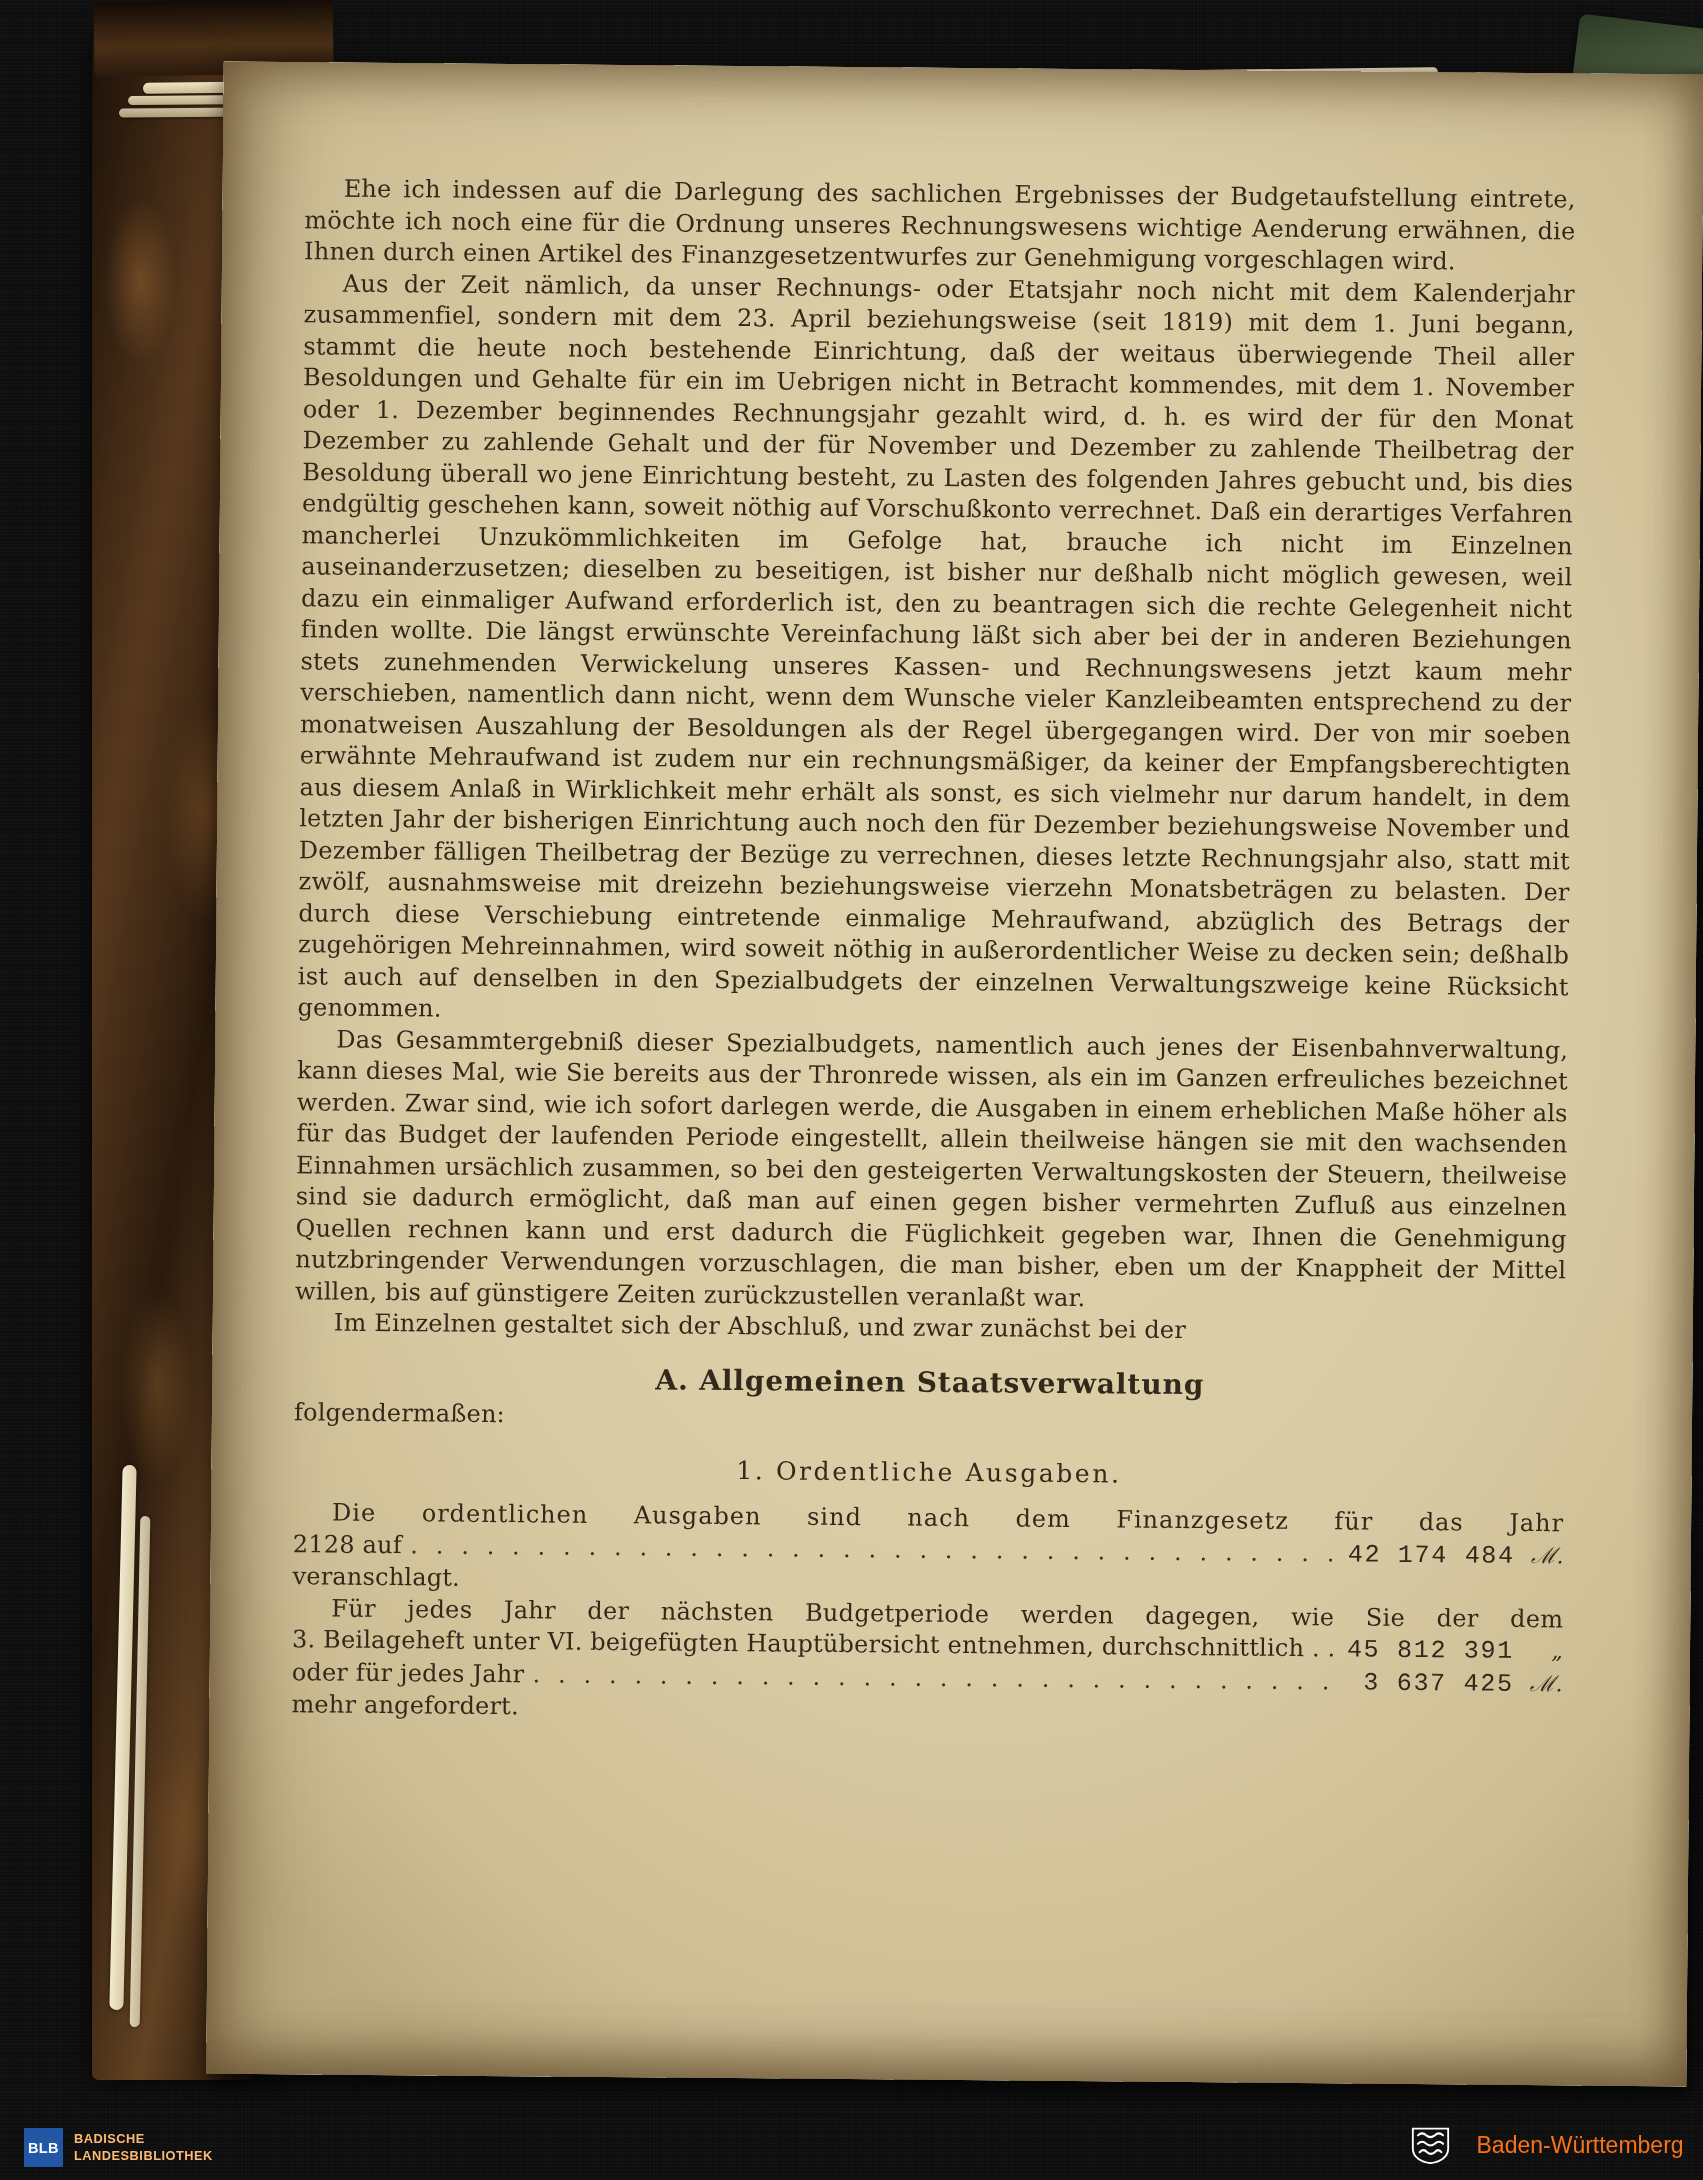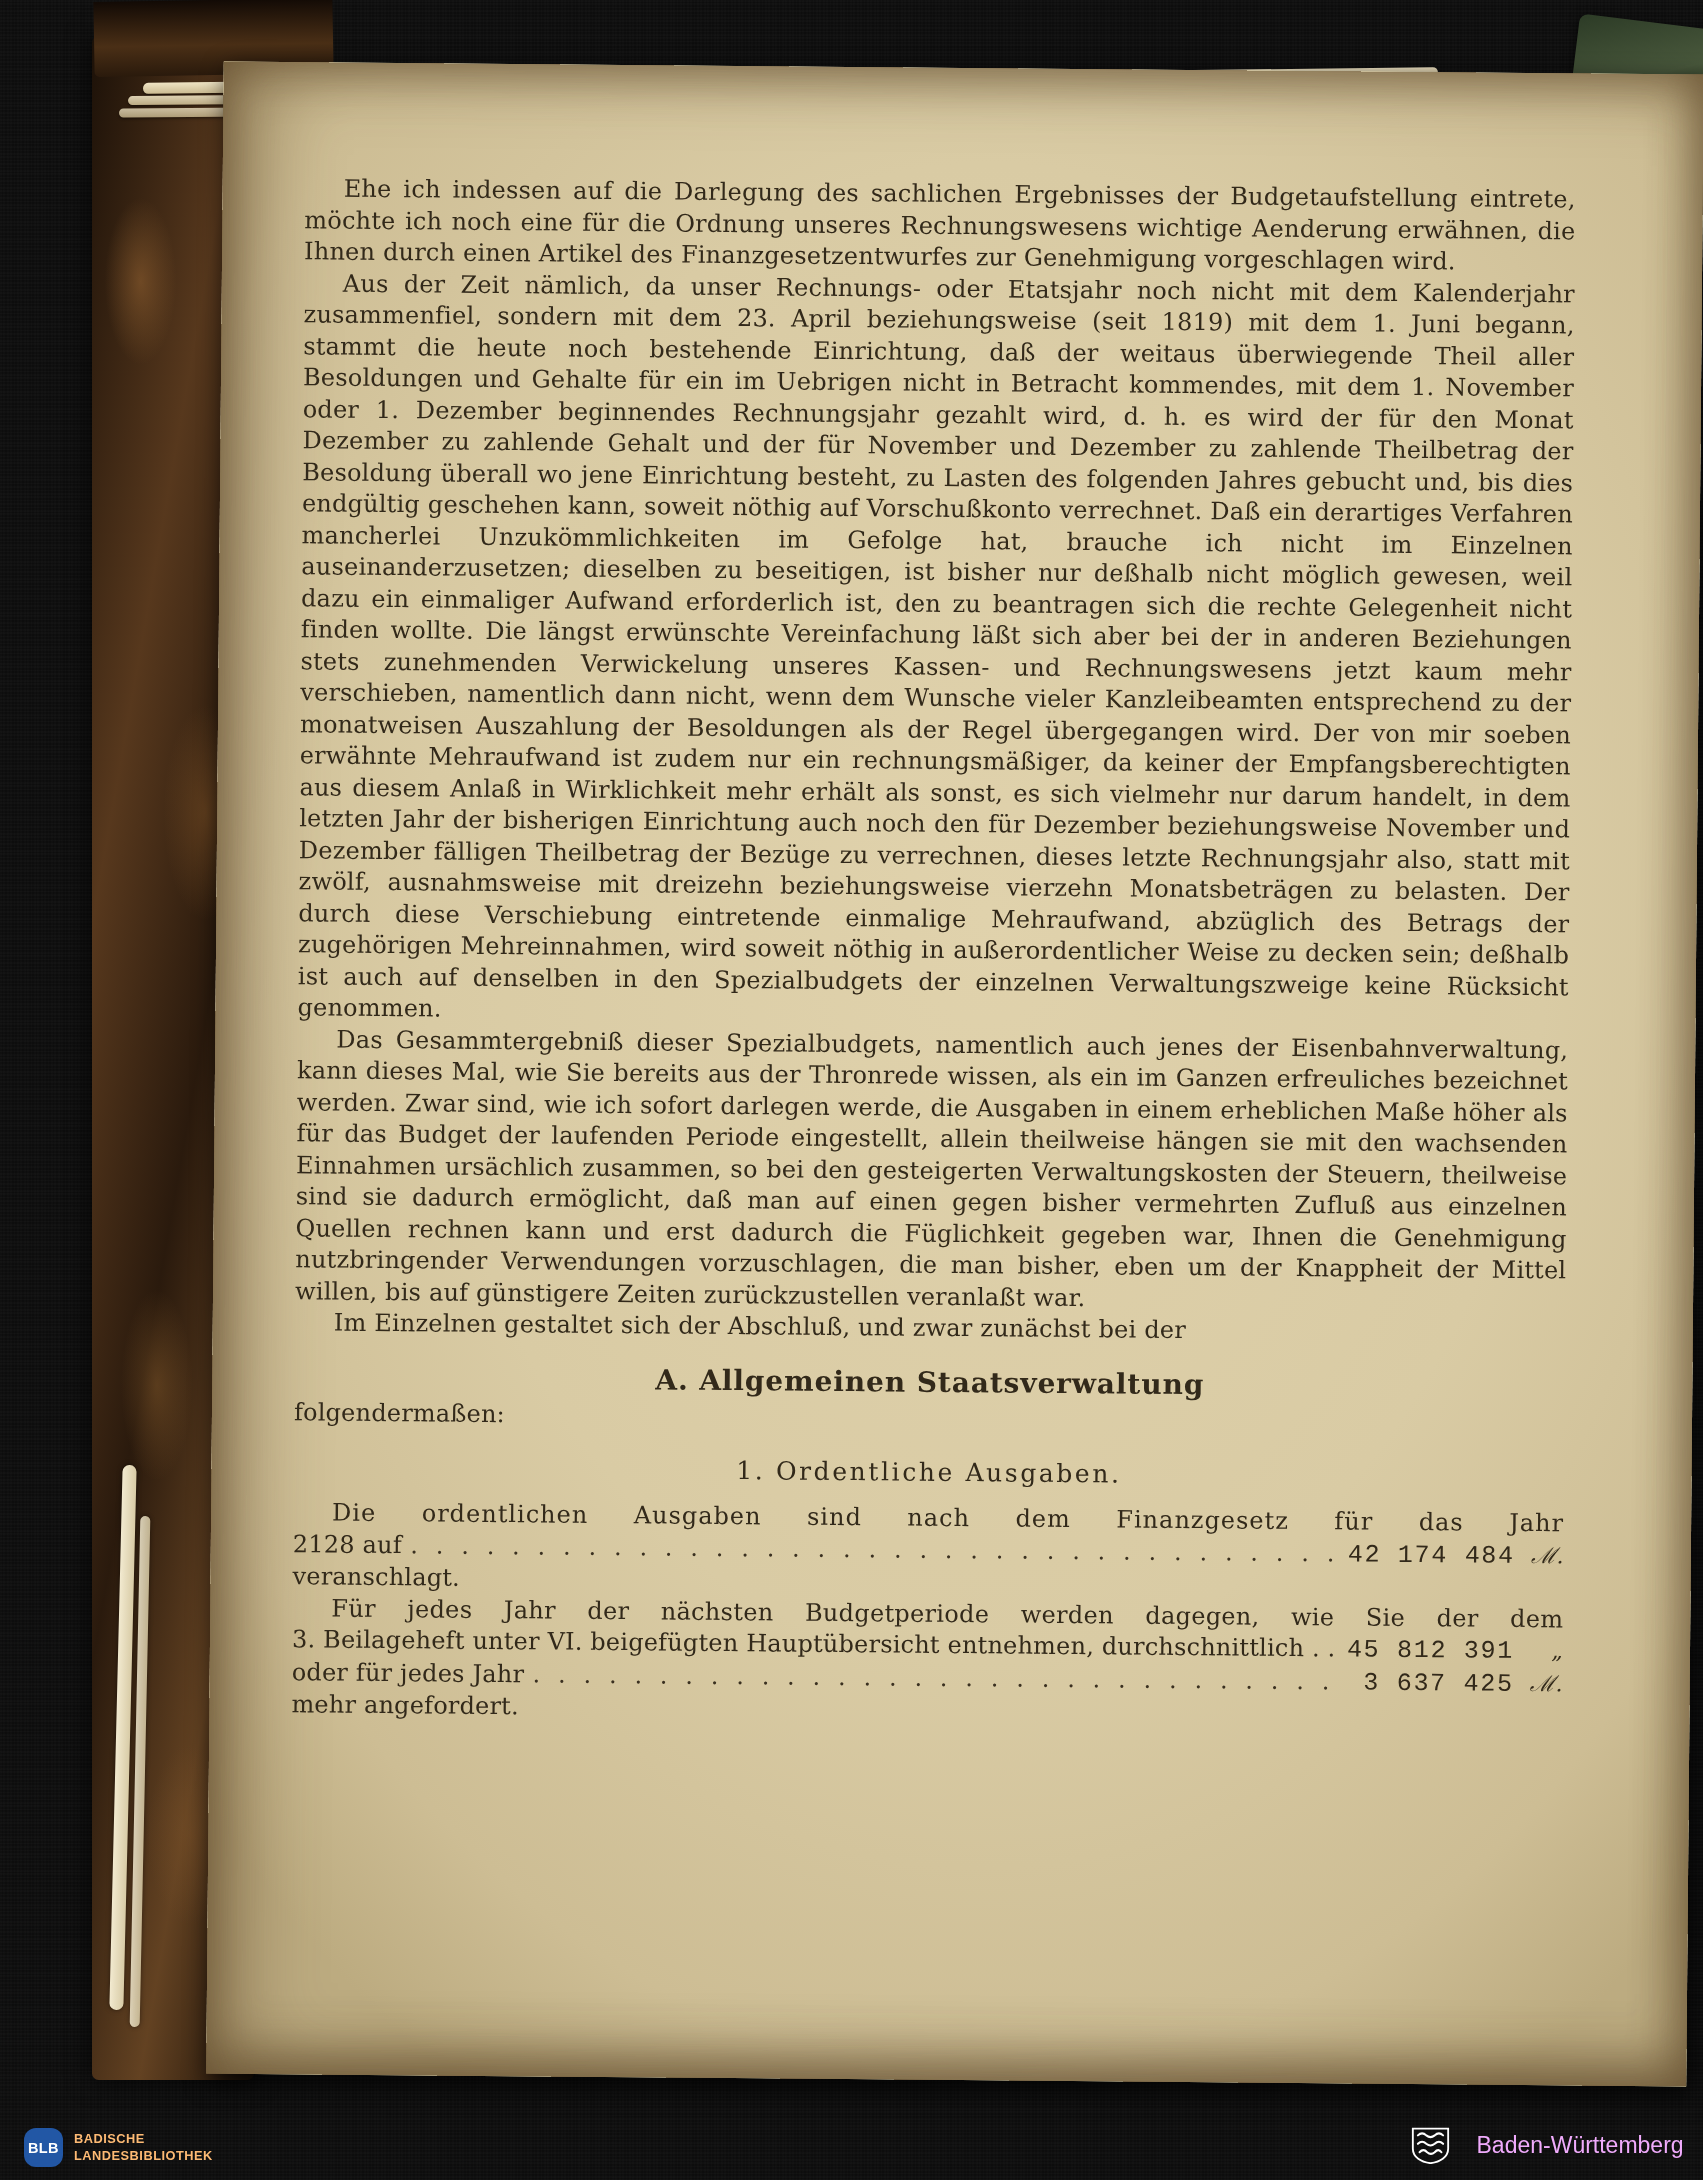--- a/index.html
+++ b/index.html
@@ -89,28 +89,28 @@
   .budget-row .gap{flex:1;}
   .budget-row .amount{min-width:170px;text-align:right;letter-spacing:1.7px;font-size:25px;font-family:Liberation Mono, monospace;}
   .budget-row .currency{width:49px;text-align:right;font-style:italic;font-size:22px;}
   .plain-line{margin:0;text-indent:0;text-align:left;}
   
   .footer-left{
     position:absolute;left:24px;bottom:13.6px;display:flex;align-items:center;gap:11px;
     font-family:"Liberation Sans", sans-serif;
   }
   .blb-logo{
-    width:39px;height:39px;background:#2257a5;color:#ffffff;border-radius:12px;
+    width:39px;height:39px;background:#2257a5;color:#ffffff;border-radius:0;
     display:flex;align-items:center;justify-content:center;
     font-weight:bold;font-size:14.5px;letter-spacing:0.4px;
   }
   .library-name{color:#fdba74;font-size:12.8px;font-weight:bold;line-height:1.3;letter-spacing:0.5px;}
   .footer-right{
     position:absolute;right:20.4px;bottom:17px;display:flex;align-items:center;gap:25px;
-    font-family:"Liberation Sans", sans-serif;color:#f0abfc;font-size:23px;
+    font-family:"Liberation Sans", sans-serif;color:#f97316;font-size:23px;
   }
   .bw-emblem{width:43px;height:37px;display:block;}
 </style>
 </head>
 <body>
 
 <div class="scan-bg"></div>
 
 <div class="binding"></div>
 <div class="corner-brown"></div>

